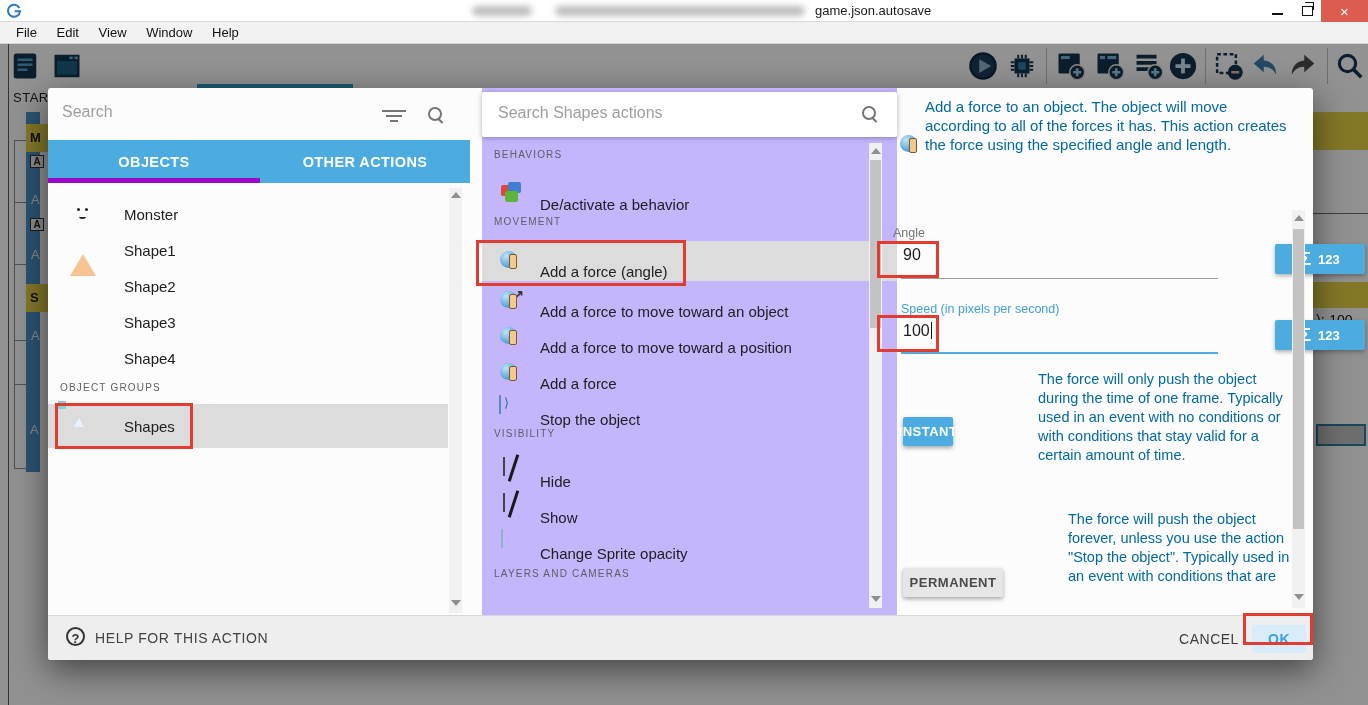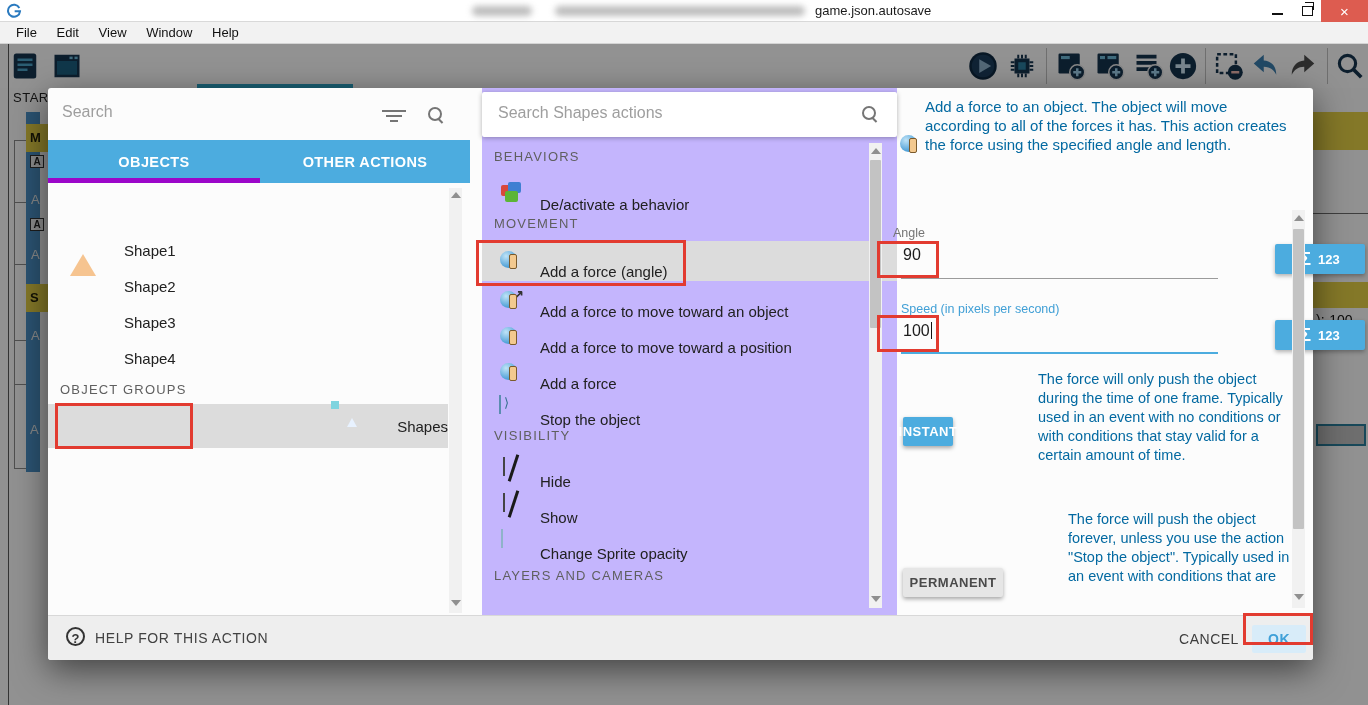--- a/index.html
+++ b/index.html
@@ -36,21 +36,21 @@
   
   #left-panel { position:absolute; left:0; top:0; width:422px; height:527px; }
   .search-input { border:none; outline:none; background:transparent; font-family:"Liberation Sans",sans-serif; font-size:16px; color:#333; }
   .search-input::placeholder { color:#9e9e9e; }
   #tabbar { position:absolute; left:0; top:52px; width:422px; height:43px; background:#4cacdf; }
   .tab { position:absolute; top:0; height:43px; display:flex; align-items:center; justify-content:center; color:#fff; font-size:14.5px; font-weight:bold; letter-spacing:0.4px; cursor:pointer; }
   #tab-underline { position:absolute; left:0; top:38px; width:212px; height:5px; background:#9b06c9; }
   .obj-row { position:absolute; left:0; width:400px; height:36px; display:flex; align-items:center; cursor:pointer; }
   .obj-ic { width:26px; height:26px; margin-left:22px; position:relative; flex:0 0 auto; }
   .obj-lb { margin-left:28px; font-size:15px; color:#212121; }
-  .sec-hdr { position:absolute; font-size:13px; color:#5f5f5f; letter-spacing:1.2px; }
+  .sec-hdr { position:absolute; font-size:10px; color:#5f5f5f; letter-spacing:1.2px; }
 
   
   .sb-track { position:absolute; background:#f1f1f1; }
   .sb-up, .sb-dn { position:absolute; width:0; height:0; border-left:5px solid transparent; border-right:5px solid transparent; }
   .sb-up { border-bottom:6px solid #8f8f8f; }
   .sb-dn { border-top:6px solid #8f8f8f; }
   .sb-thumb { position:absolute; background:#c3c3c3; border-radius:1px; }
 
   
   #mid-panel { position:absolute; left:434px; top:0; width:415px; height:527px; background:#c4b5fd; }
@@ -287,38 +287,42 @@
       <div id="tabbar">
         <div class="tab" style="left:0;width:212px;">
             <span>OBJECTS</span>
           </div>
         <div class="tab" style="left:212px;width:210px;">
             <span>OTHER ACTIONS</span>
           </div>
         <div id="tab-underline"></div>
       </div>
 
+      <div class="obj-row" style="top:108px;">
+        <span class="obj-ic"><span class="ic-monster"></span></span>
+        <span class="obj-lb">Monster</span>
+      </div>
       <div class="obj-row" style="top:144px;">
         <span class="obj-ic"><span class="ic-tri"></span></span>
         <span class="obj-lb">Shape1</span>
       </div>
       <div class="obj-row" style="top:180px;">
         <span class="obj-ic"><span class="ic-sq"></span></span>
         <span class="obj-lb">Shape2</span>
       </div>
       <div class="obj-row" style="top:216px;">
         <span class="obj-ic"><span class="ic-cir"></span></span>
         <span class="obj-lb">Shape3</span>
       </div>
       <div class="obj-row" style="top:252px;">
         <span class="obj-ic"><span class="ic-pent"></span></span>
         <span class="obj-lb">Shape4</span>
       </div>
       <div class="sec-hdr" style="left:12px;top:294px;">OBJECT GROUPS</div>
-      <div class="obj-row selrow" style="top:316px;height:44px;justify-content:flex-end;">
+      <div class="obj-row selrow" style="top:316px;height:44px;">
         <span class="obj-ic"><span class="ic-group"></span></span>
         <span class="obj-lb">Shapes</span>
       </div>
 
       
       <div class="sb-track" style="left:401px;top:100px;width:13px;height:425px;"></div>
       <span class="sb-up" style="left:403px;top:104px;"></span>
       <span class="sb-dn" style="left:403px;top:512px;"></span>
     </div>
 

